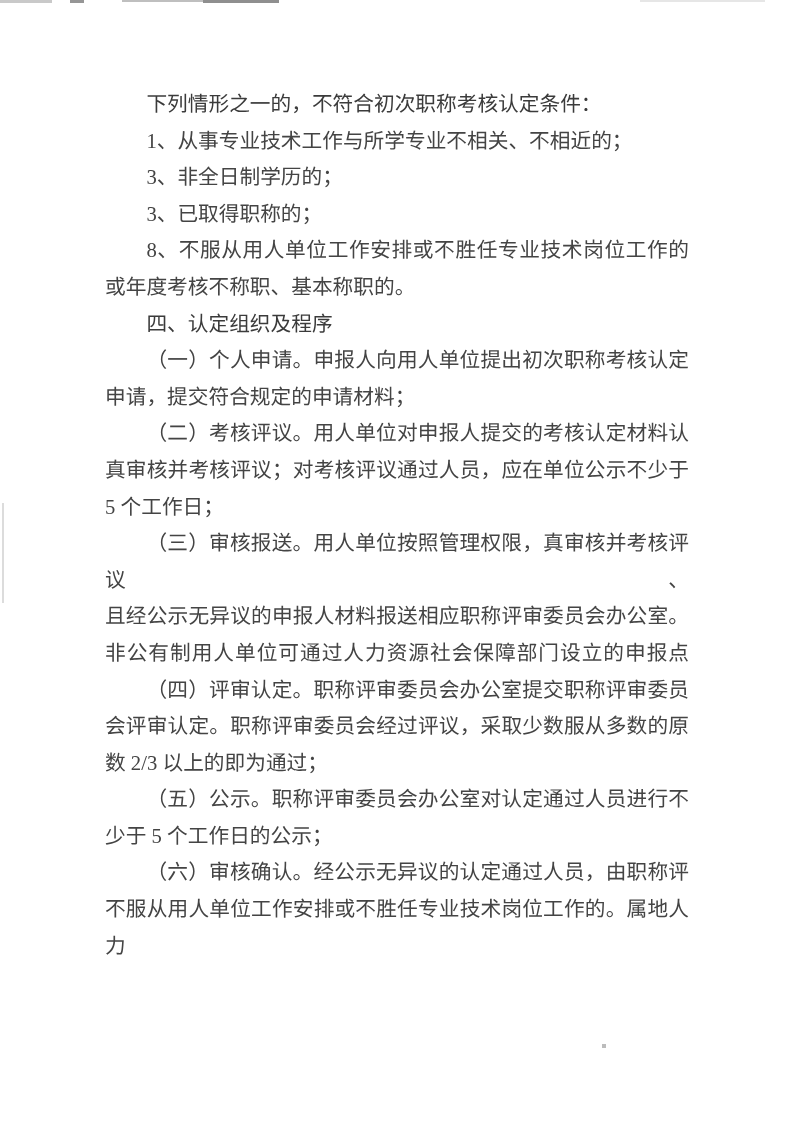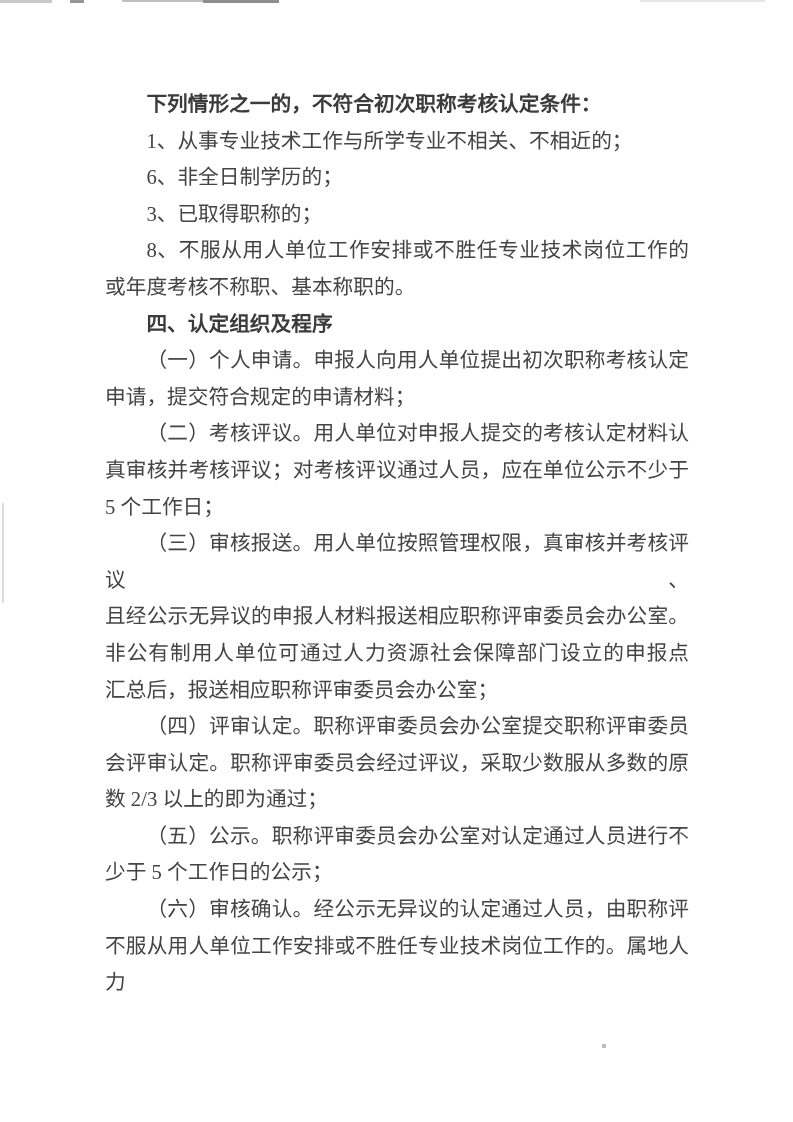--- a/index.html
+++ b/index.html
@@ -19,21 +19,21 @@
     position: absolute;
     left: 105px;
     top: 86px;
     width: 584px;
     font-size: 20.7px;
     line-height: 36.6px;
     color: #444444;
   }
   .para { margin: 0; }
   .para.bold .line {
-    font-weight: 700;
+    font-weight: 400;
     font-family: "Liberation Sans", "DejaVu Sans", sans-serif;
     color: #3b3b3b;
   }
   .line {
     white-space: nowrap;
     text-align: left;
   }
   .line.indent { text-indent: 2em; }
   .line.fill {
     white-space: normal;
@@ -57,21 +57,21 @@
       <div class="artifact" style="left: 602px; top: 1044px; width: 4px; height: 4px; background: rgb(188, 188, 188);"></div>
     </div>
   <div class="content" id="doc-body">
       <div class="para bold">
         <div class="line indent">下列情形之一的，不符合初次职称考核认定条件：</div>
       </div>
       <div class="para">
         <div class="line indent">1、从事专业技术工作与所学专业不相关、不相近的；</div>
       </div>
       <div class="para">
-        <div class="line indent">6、非全日制学历的；</div>
+        <div class="line indent">3、非全日制学历的；</div>
       </div>
       <div class="para">
         <div class="line indent">3、已取得职称的；</div>
       </div>
       <div class="para">
         <div class="line indent fill">8、不服从用人单位工作安排或不胜任专业技术岗位工作的</div>
         <div class="line">或年度考核不称职、基本称职的。</div>
       </div>
       <div class="para bold">
         <div class="line indent">四、认定组织及程序</div>
@@ -82,21 +82,20 @@
       </div>
       <div class="para">
         <div class="line indent fill">（二）考核评议。用人单位对申报人提交的考核认定材料认</div>
         <div class="line fill">真审核并考核评议；对考核评议通过人员，应在单位公示不少于</div>
         <div class="line">5 个工作日；</div>
       </div>
       <div class="para">
         <div class="line indent fill">（三）审核报送。用人单位按照管理权限，真审核并考核评议、</div>
         <div class="line fill">且经公示无异议的申报人材料报送相应职称评审委员会办公室。</div>
         <div class="line fill">非公有制用人单位可通过人力资源社会保障部门设立的申报点</div>
-        <div class="line">汇总后，报送相应职称评审委员会办公室；</div>
       </div>
       <div class="para">
         <div class="line indent fill">（四）评审认定。职称评审委员会办公室提交职称评审委员</div>
         <div class="line fill">会评审认定。职称评审委员会经过评议，采取少数服从多数的原</div>
         <div class="line">数 2/3 以上的即为通过；</div>
       </div>
       <div class="para">
         <div class="line indent fill">（五）公示。职称评审委员会办公室对认定通过人员进行不</div>
         <div class="line">少于 5 个工作日的公示；</div>
       </div>

